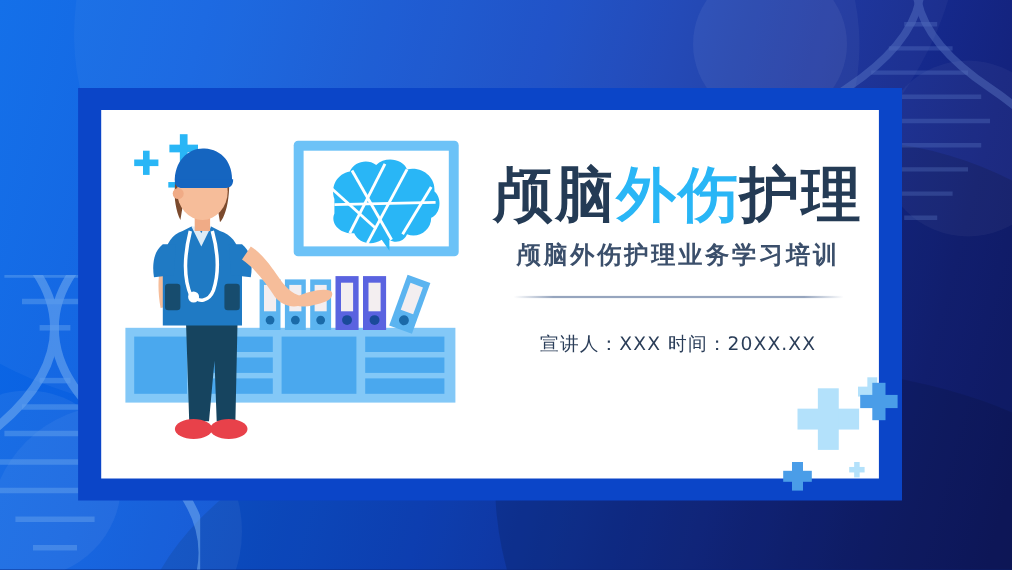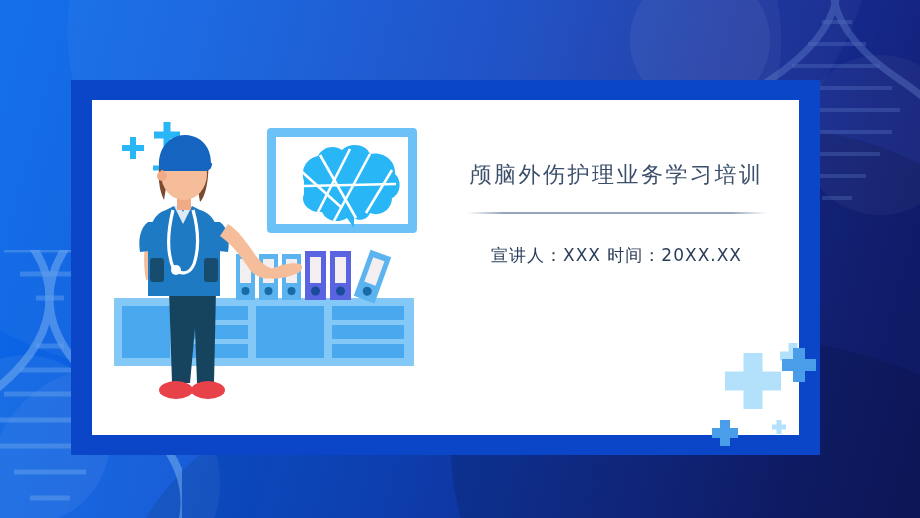--- a/index.html
+++ b/index.html
@@ -47,21 +47,21 @@
   .cross i{position:absolute;background:currentColor;}
   .cross i.h{left:0;top:50%;transform:translateY(-50%);width:100%;}
   .cross i.v{top:0;left:50%;transform:translateX(-50%);height:100%;}
 
   
   .text-col{position:absolute;left:352px;top:48px;width:345px;text-align:center;}
   .title{font-size:54px;line-height:1.06;letter-spacing:2px;color:#243b55;
          font-weight:700;white-space:nowrap;}
   .title .hl{color:#29b6f6;}
   .subtitle{margin-top:12px;font-size:22px;letter-spacing:2.5px;color:#3b4f6b;
-            font-weight:400;white-space:nowrap;}
+            font-weight:700;white-space:nowrap;}
   .rule{margin:22px auto 0;width:300px;height:2px;
         background:linear-gradient(90deg,rgba(150,165,190,0),#96a5be 12%,#96a5be 88%,rgba(150,165,190,0));}
   .meta{margin-top:30px;font-size:17px;letter-spacing:1px;color:#2b3e59;font-weight:400;white-space:nowrap;}
 
   
   .illus{position:absolute;left:12px;top:18px;width:330px;height:310px;}
 </style>
 </head>
 <body>
 
@@ -266,20 +266,21 @@
 
           <circle cx="58" cy="58" r="5" fill="#f0ab86"></circle>
 
           <path d="M55,48 C54,28 68,16 82,17 C98,18 108,30 107,48
                    C107,50 104,51 100,50 L60,50 C56,51 55,50 55,48 Z" fill="#1565c0"></path>
           <path d="M55,45 L108,45 C108,51 105,53 100,53 L62,53 C57,53 55,51 55,45 Z" fill="#1565c0"></path>
         </g>
       </svg>
 
       <div class="text-col">
+        <div class="title"><span>颅脑</span><span class="hl">外伤</span><span>护理</span></div>
         <div class="subtitle">颅脑外伤护理业务学习培训</div>
         <div class="rule"></div>
         <div class="meta">宣讲人：XXX   时间：20XX.XX</div>
       </div>
 
     </div>
 
     <div class="cross" style="left:711px;top:268px;width:34px;height:34px;color:#4a9de8;">
       <i class="h" style="height:12px"></i>
         <i class="v" style="width:12px"></i>

